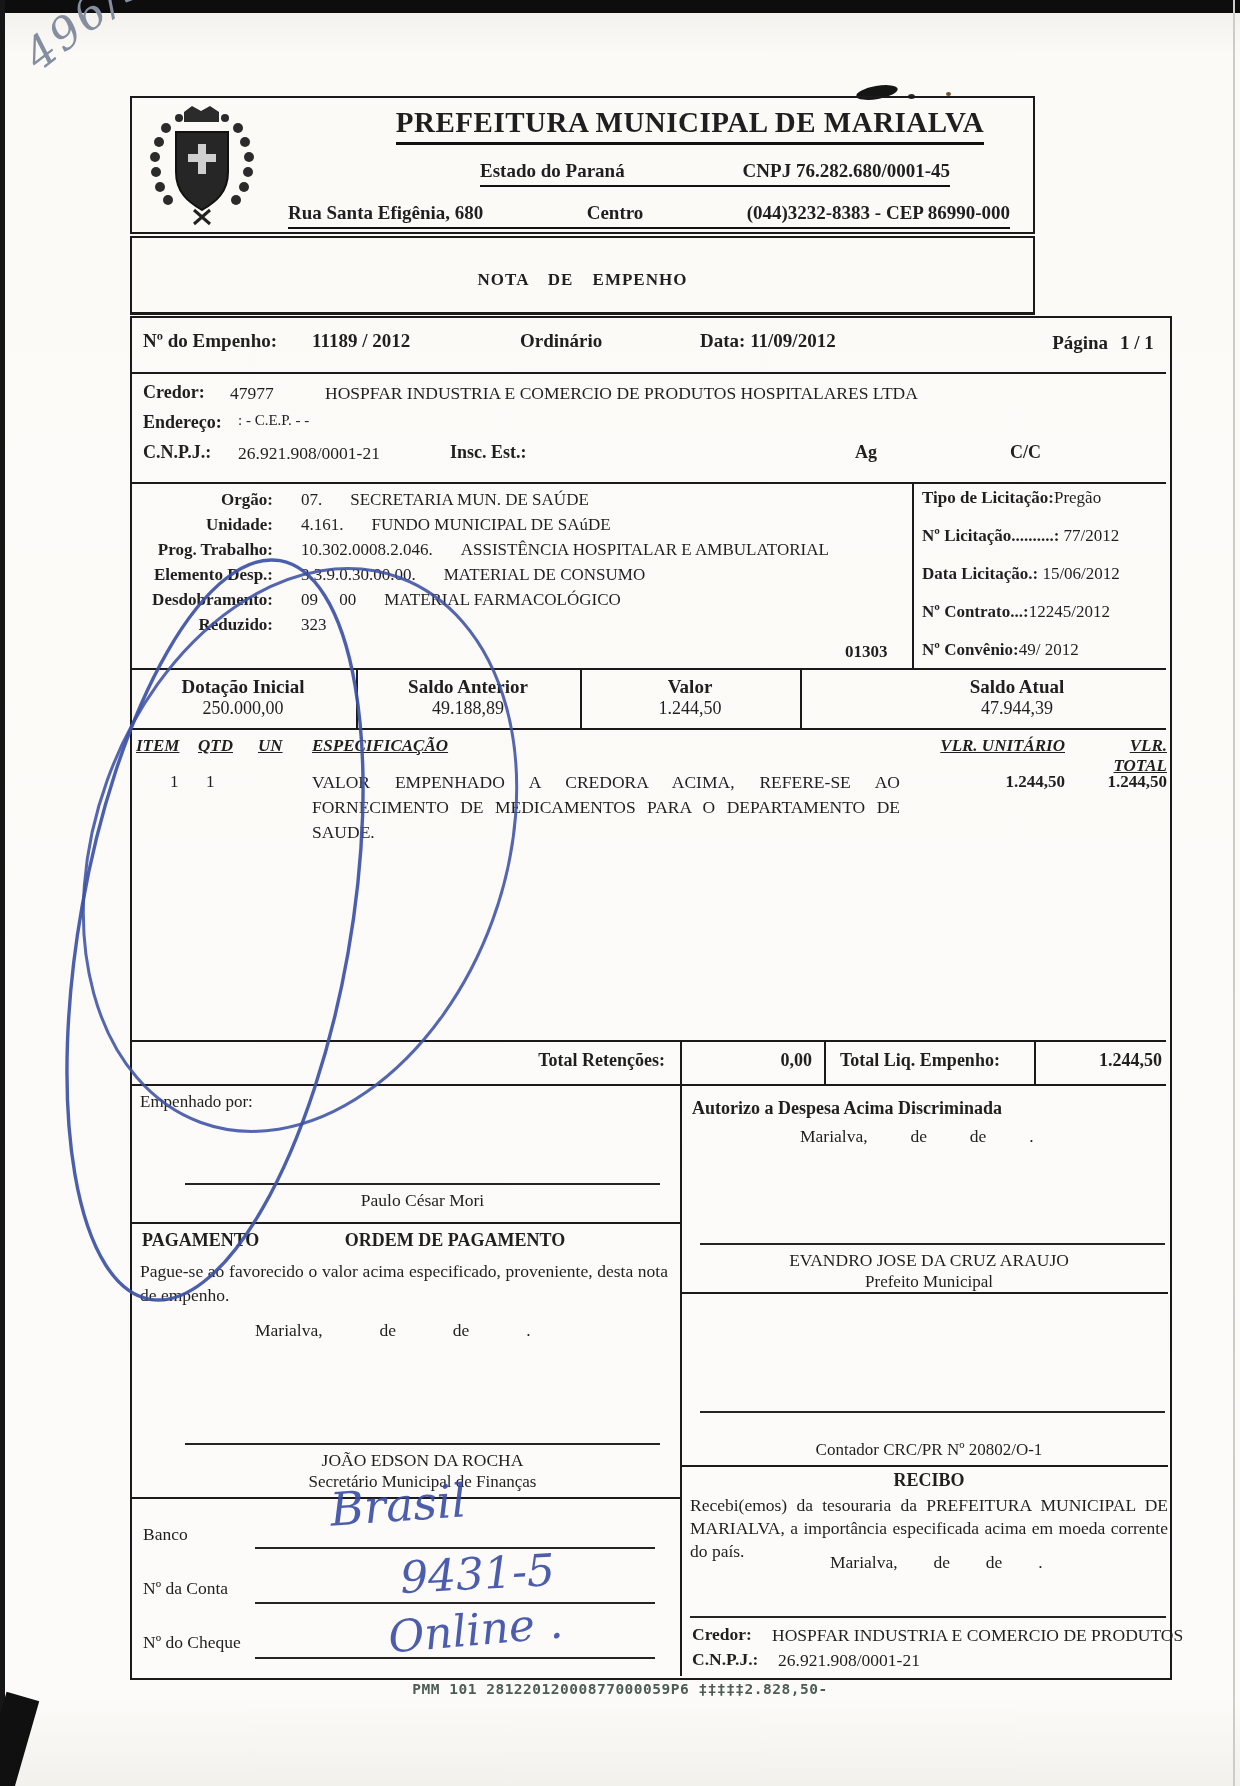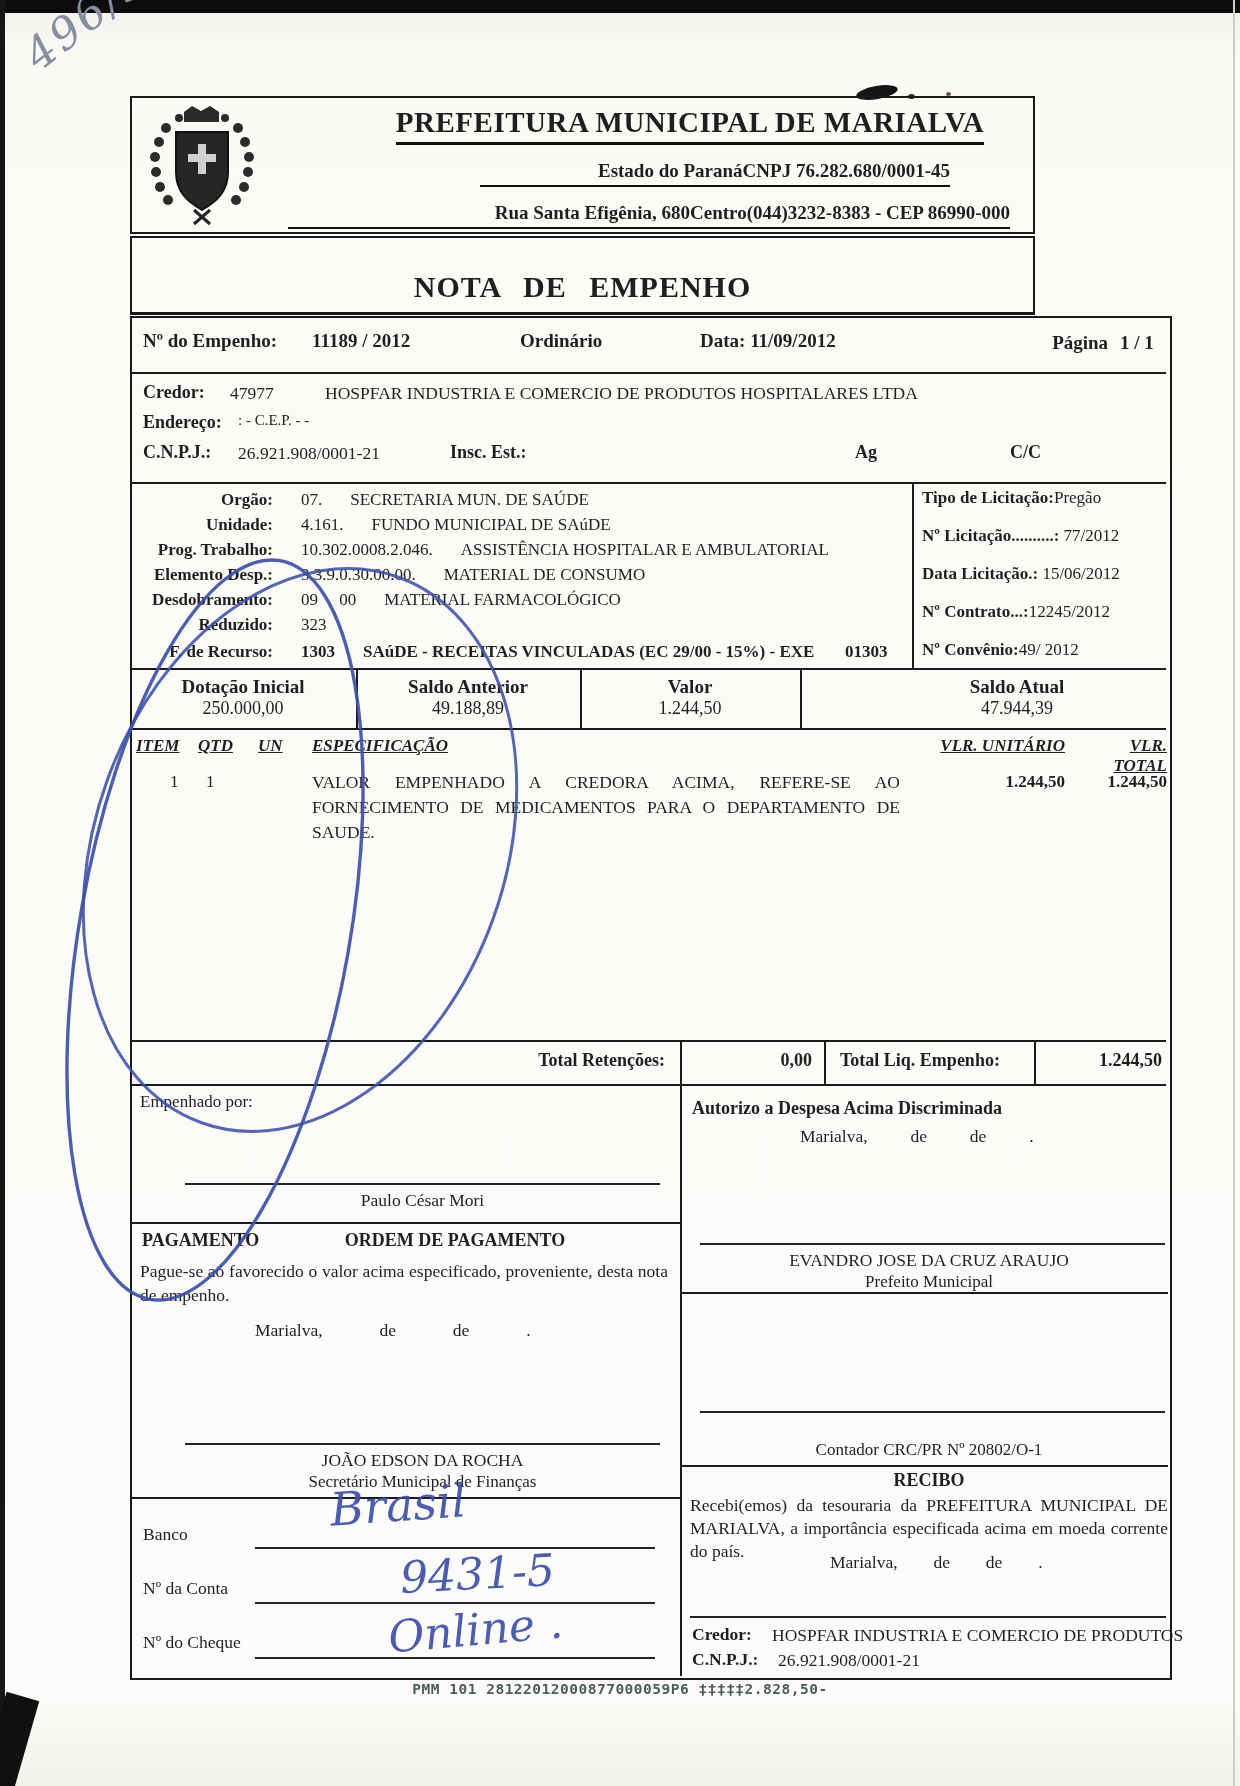--- a/index.html
+++ b/index.html
@@ -17,22 +17,22 @@
   .edge-left{left:0;top:0;width:5px;height:1786px;background:#161616;}
   .edge-right{left:1233px;top:0;width:2px;height:1786px;background:#cfccc5;}
   .edge-wedge{left:-12px;top:1694px;width:34px;height:130px;background:#101010;transform:rotate(16deg);}
   
   .bx{border:2px solid #1a1a1a;}
   .hl{height:2px;background:#1a1a1a;}
   .vl{width:2px;background:#1a1a1a;}
   .sig{height:2px;background:#242424;}
   
   .muni{font-size:29px;letter-spacing:.5px;border-bottom:3px solid #111;padding-bottom:3px;display:inline-block;}
-  .hline2{display:flex;justify-content:flex-end;border-bottom:2px solid #111;padding-bottom:3px;font-size:19px;font-weight:bold;}
-  .doc-title{font-size:30px;font-weight:bold;word-spacing:14px;letter-spacing:1px;}
+  .hline2{display:flex;justify-content:space-between;border-bottom:2px solid #111;padding-bottom:3px;font-size:19px;font-weight:bold;}
+  .doc-title{font-size:17px;font-weight:bold;word-spacing:14px;letter-spacing:1px;}
   .f19{font-size:19px;} .f18{font-size:18px;} .f175{font-size:17.5px;} .f15{font-size:15px;}
   .clr{display:flex;gap:28px;align-items:baseline;}
   .clr .lab{width:140px;text-align:right;font-weight:bold;flex:0 0 140px;}
   .ith{font-style:italic;font-weight:bold;text-decoration:underline;}
   .spec{width:588px;text-align:justify;line-height:1.42;font-size:17.5px;}
   .par{line-height:1.35;}
   .dl1{word-spacing:3em;} .dl2{word-spacing:2.2em;} .dl3{word-spacing:1.8em;}
   .hand{font-family:"DejaVu Serif",serif;font-style:italic;color:#3b4da6;opacity:.9;}
   .corner-note{font-family:"DejaVu Serif",serif;font-style:italic;color:#848ea0;font-size:44px;letter-spacing:3px;transform:rotate(-38deg);transform-origin:left top;}
   .machine{font-family:"DejaVu Sans Mono",monospace;font-weight:bold;font-size:14.5px;letter-spacing:.5px;color:#4b5d55;}
@@ -164,25 +164,20 @@
   <div class="abs clr" style="left:133px;top:590px;width:770px;">
     <span class="lab">Desdobramento:</span>
     <span>09&nbsp;&nbsp;&nbsp;&nbsp;&nbsp;00</span>
     <span>MATERIAL FARMACOLÓGICO</span>
   </div>
   <div class="abs clr" style="left:133px;top:615px;width:770px;">
     <span class="lab">Reduzido:</span>
     <span>323</span>
     <span></span>
   </div>
-  <div class="abs clr" style="left:133px;top:642px;width:700px;">
-    <span class="lab">F. de Recurso:</span>
-    <span class="b">1303</span>
-    <span class="b">SAúDE - RECEITAS VINCULADAS (EC 29/00 - 15%) - EXE</span>
-  </div>
   <span class="abs b" style="left:845px;top:642px;">01303</span>
 
   <div class="abs" style="left:922px;top:488px;">
     <span class="b">Tipo de Licitação:</span><span>Pregão</span>
   </div>
   <div class="abs" style="left:922px;top:526px;">
     <span class="b">Nº Licitação..........: </span><span>77/2012</span>
   </div>
   <div class="abs" style="left:922px;top:564px;">
     <span class="b">Data Licitação.: </span><span>15/06/2012</span>

